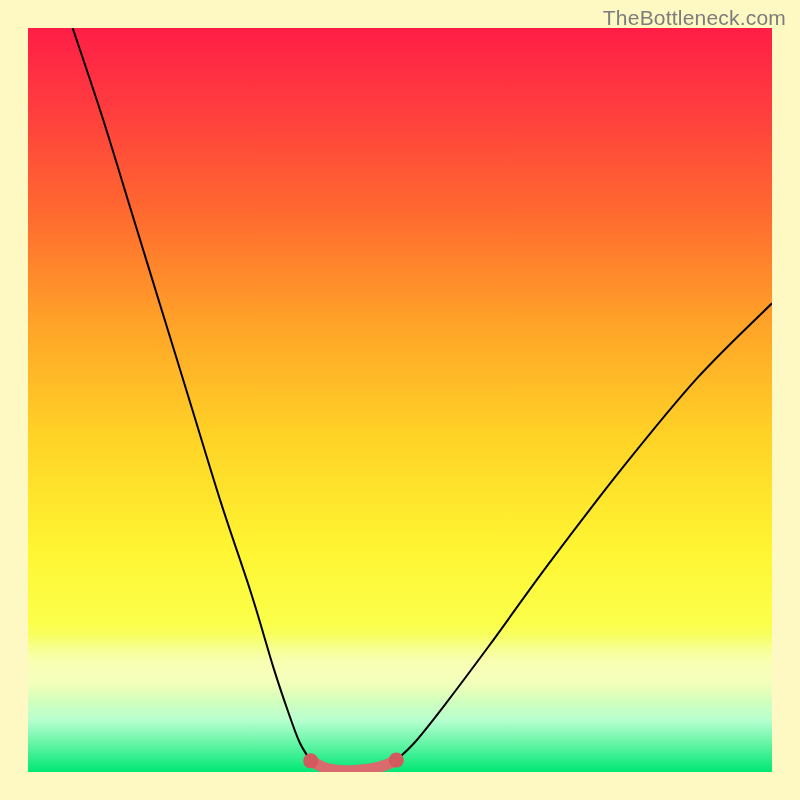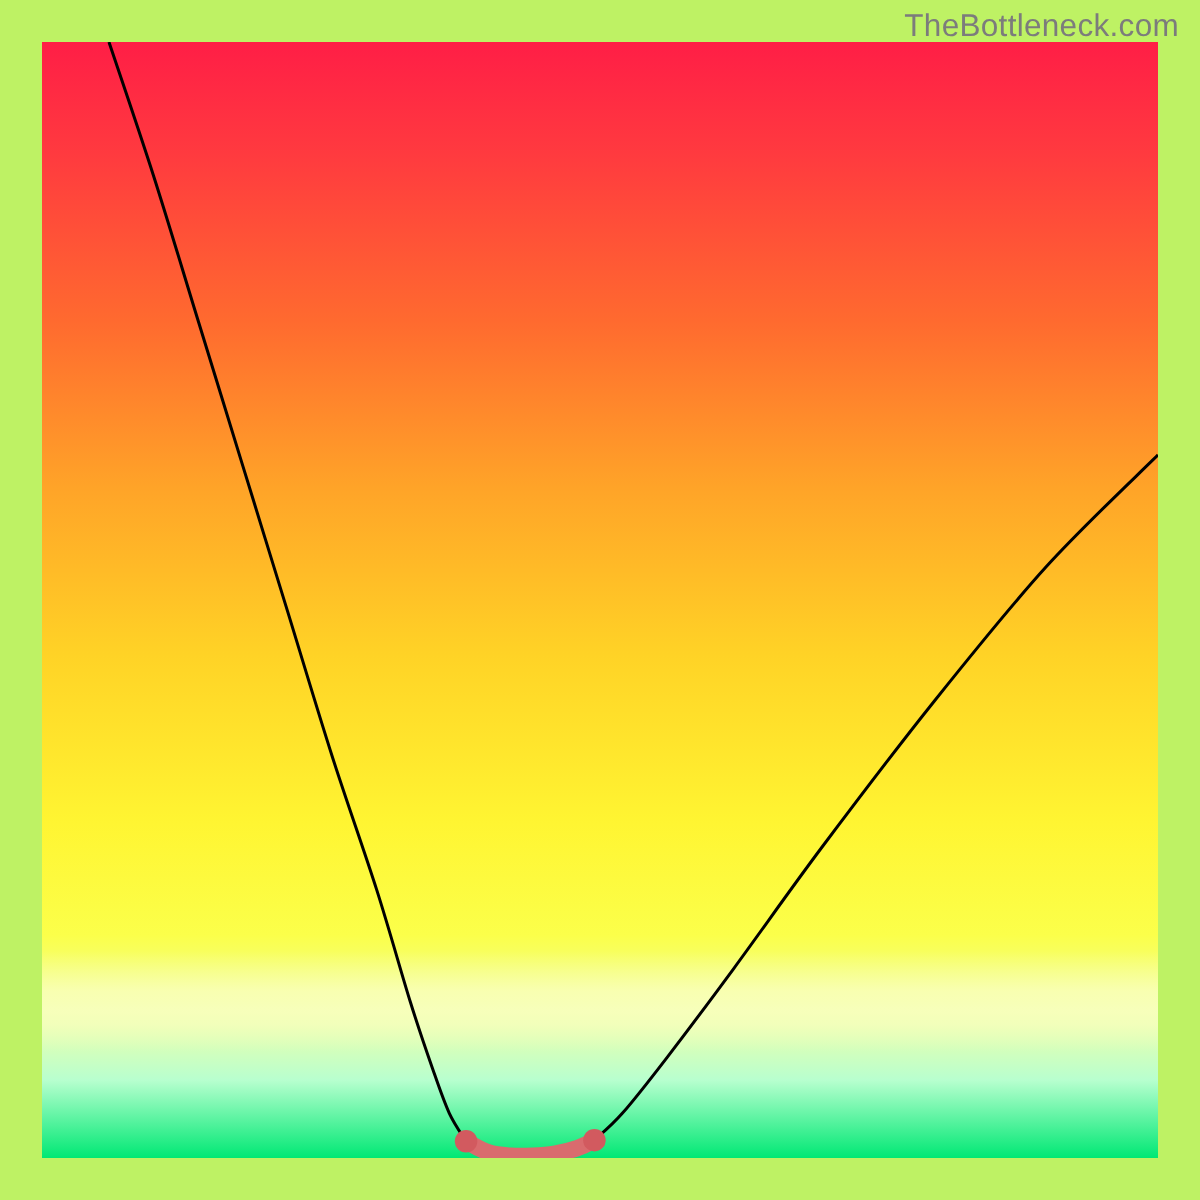--- a/index.html
+++ b/index.html
@@ -7,21 +7,21 @@
     padding: 0;
     width: 800px;
     height: 800px;
     background: #000;
     overflow: hidden;
     font-family: Arial, Helvetica, sans-serif;
   }
   .frame {
     position: absolute;
     inset: 0;
-    background: #bef264;
+    background: #fef9c3;
   }
   .plot {
     position: absolute;
     left: 28px;
     top: 28px;
     width: 744px;
     height: 744px;
     overflow: hidden;
   }
   .gradient {

